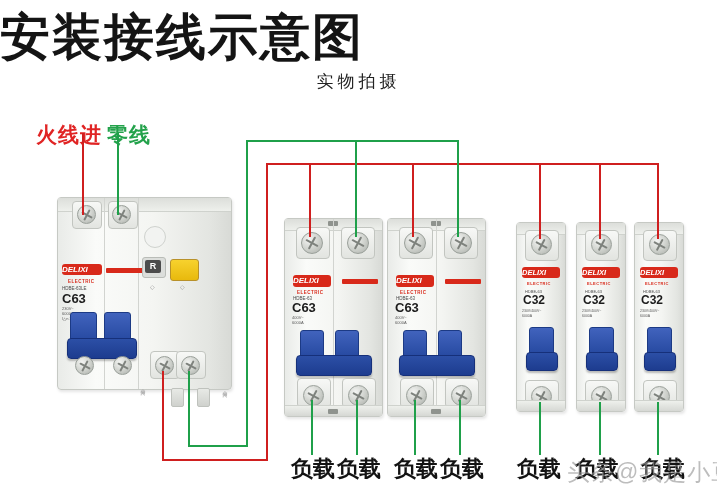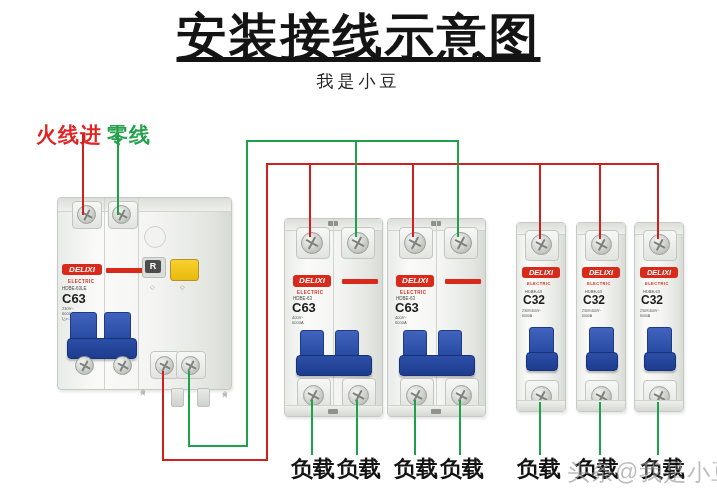--- a/index.html
+++ b/index.html
@@ -1,20 +1,20 @@
 <!DOCTYPE html>
 <html><head>
 <meta charset="utf-8">
 <style>
   html,body{margin:0;padding:0;background:#fff;}
   .stage{position:relative;width:717px;height:500px;background:#fff;overflow:hidden;
          font-family:"Liberation Sans","DejaVu Sans",sans-serif;}
   
-  .title{position:absolute;left:0;right:0;top:4px;text-align:center;font-size:50px;
-         font-weight:bold;color:#141414;letter-spacing:2px;text-decoration:underline;}
+  .title{position:absolute;left:0;right:0;top:4px;font-size:50px;
+         font-weight:bold;color:#141414;letter-spacing:2px;}
   .subtitle{position:absolute;left:0;right:0;top:70px;text-align:center;font-size:17px;
             color:#222;letter-spacing:4px;}
   .wlabel{position:absolute;top:108px;font-size:21px;font-weight:bold;letter-spacing:1px;margin-top:13px;}
   .live-lab{left:36px;color:#e02424;}
   .neu-lab{left:107px;color:#23a24b;}
   .load{position:absolute;top:454px;font-size:22px;font-weight:bold;color:#131313;
         transform:translateX(-50%);white-space:nowrap;}
   .wmark{position:absolute;left:567px;top:457px;font-size:23px;color:#9a9a9a;opacity:.65;
          letter-spacing:1px;white-space:nowrap;z-index:6;}
   
@@ -31,21 +31,21 @@
   .clip{position:absolute;width:10px;height:5px;background:#8f938e;border-radius:1px;}
   .thouse{position:absolute;background:linear-gradient(#f7f8f6,#e2e4e0);border:1px solid #c2c5c0;border-radius:4px;}
   .screw{position:absolute;border-radius:50%;border:1px solid #9aa09a;
          background:radial-gradient(circle at 35% 32%,#f4f5f3,#cdd0cb 55%,#a9ada8 100%);}
   .screw::before,.screw::after{content:"";position:absolute;left:15%;top:46%;width:70%;height:2px;
          background:#7e827d;border-radius:1px;}
   .screw::before{transform:rotate(28deg);}
   .screw::after{transform:rotate(118deg);}
   .divline{position:absolute;width:1px;background:#d2d4d0;top:0;bottom:0;}
   .brandbox{position:absolute;background:#d8291a;border-radius:3px;color:#fff;
-            font-weight:bold;font-style:italic;text-align:center;}
+            font-weight:bold;font-style:italic;}
   .stripe{position:absolute;background:#d8291a;border-radius:1px;}
   .etxt{position:absolute;color:#d8291a;font-weight:bold;font-size:4.5px;letter-spacing:.5px;}
   .mtxt{position:absolute;color:#4a4a4a;font-size:4.5px;}
   .rating{position:absolute;color:#1c1c1c;font-weight:bold;}
   .spec{position:absolute;color:#5a5a5a;font-size:4px;line-height:5px;}
   .finger{position:absolute;background:linear-gradient(180deg,#4163bd,#24479e);border:1px solid #1c3a85;border-radius:3px;}
   .hbar{position:absolute;background:linear-gradient(180deg,#2c4fa6,#1d3c8f);border:1px solid #16307a;border-radius:4px;
         box-shadow:0 2px 2px rgba(0,0,0,.25);}
   .rbez{position:absolute;background:#dcdedb;border:1px solid #b9bcb7;border-radius:3px;}
   .rbtn{position:absolute;background:#4c4c4c;border-radius:2px;color:#fff;font-weight:bold;
@@ -55,21 +55,21 @@
   .knock{position:absolute;border:1px solid #cfd2ce;border-radius:50%;background:#f2f3f1;}
   .dintab{position:absolute;background:linear-gradient(#e8eae6,#cfd1cd);border:1px solid #bfc2bd;border-radius:2px;}
   .vmark{position:absolute;writing-mode:vertical-rl;font-size:5px;color:#a8a8a8;letter-spacing:1px;}
 </style>
 </head>
 <body>
 
 <div class="stage">
 
   <div class="title">安装接线示意图</div>
-  <div class="subtitle">我是小豆</div>
+  <div class="subtitle">实物拍摄</div>
   <div class="wlabel live-lab">火线进</div>
   <div class="wlabel neu-lab">零线</div>
 
   <div class="wire wr" style="left:82px;top:133px;width:2px;height:82px;"></div>
   <div class="wire wr" style="left:162px;top:371px;width:2px;height:90px;"></div>
   <div class="wire wr" style="left:162px;top:459px;width:106px;height:2px;"></div>
   <div class="wire wr" style="left:266px;top:163px;width:2px;height:298px;"></div>
   <div class="wire wr" style="left:266px;top:163px;width:393px;height:2px;"></div>
   <div class="wire wr" style="left:309px;top:165px;width:2px;height:72px;"></div>
   <div class="wire wr" style="left:412px;top:165px;width:2px;height:72px;"></div>

